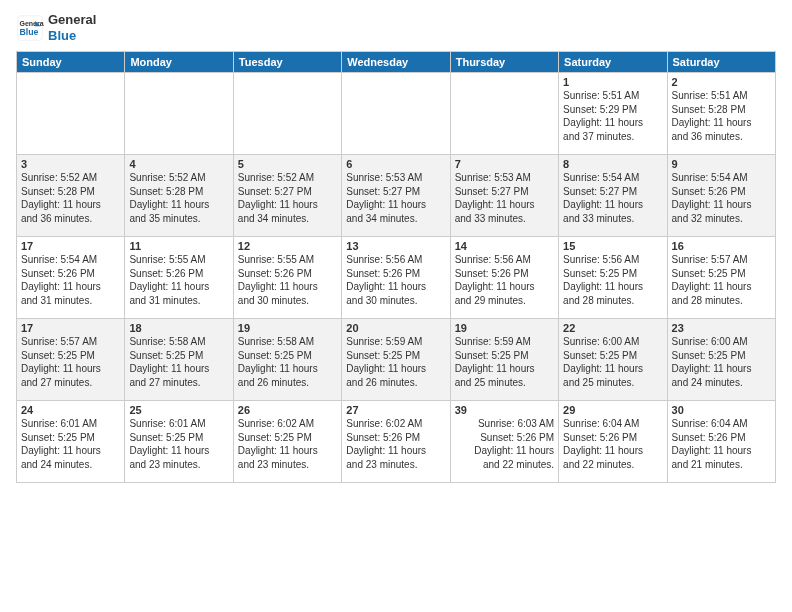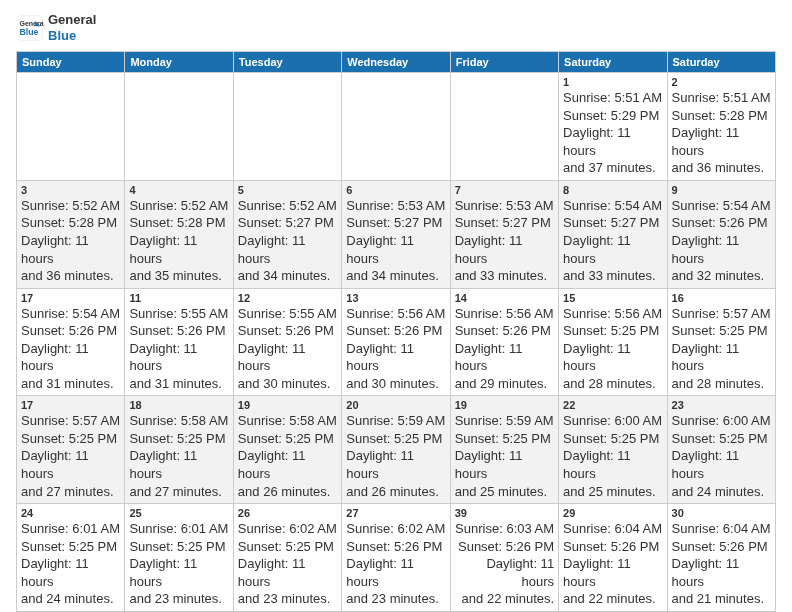--- a/index.html
+++ b/index.html
@@ -78,21 +78,21 @@
     .calendar tr:nth-child(even) td {
       background: #f2f2f2;
     }
     .day-num {
       font-size: 11px;
       font-weight: bold;
       display: block;
       margin-bottom: 1px;
     }
     .day-info {
-      font-size: 13px;
+      font-size: 10px;
       line-height: 1.35;
       color: #333;
     }
     .empty-cell {
       background: #fff !important;
     }
   </style>
 </head>
 <body>
 
@@ -116,21 +116,21 @@
     </div>
   </div>
 
   <table class="calendar">
     <thead>
       <tr>
       <th>Sunday</th>
           <th>Monday</th>
           <th>Tuesday</th>
           <th>Wednesday</th>
-          <th>Friday</th>
+          <th>Thursday</th>
           <th>Saturday</th>
           <th>Saturday</th>
         </tr>
     </thead>
     <tbody id="calendar-body">
     <tr>
           <td class="empty-cell"></td>
           <td class="empty-cell"></td>
           <td class="empty-cell"></td>
           <td class="empty-cell"></td>

